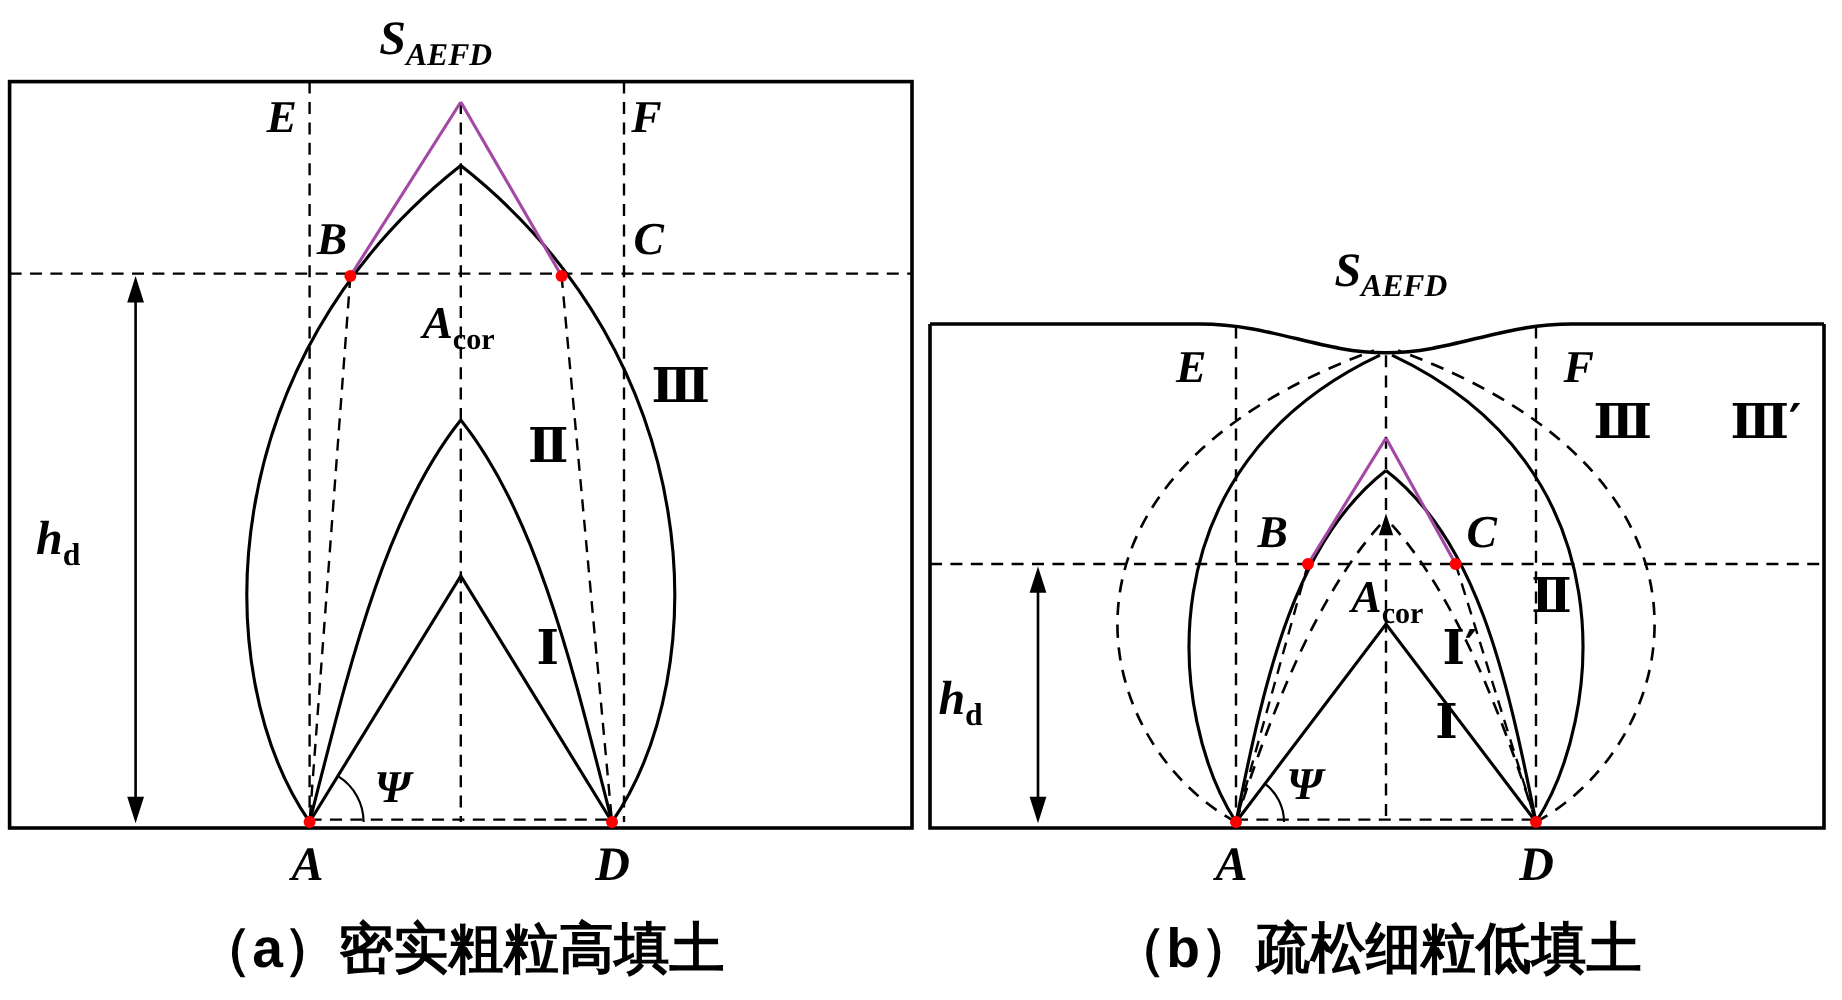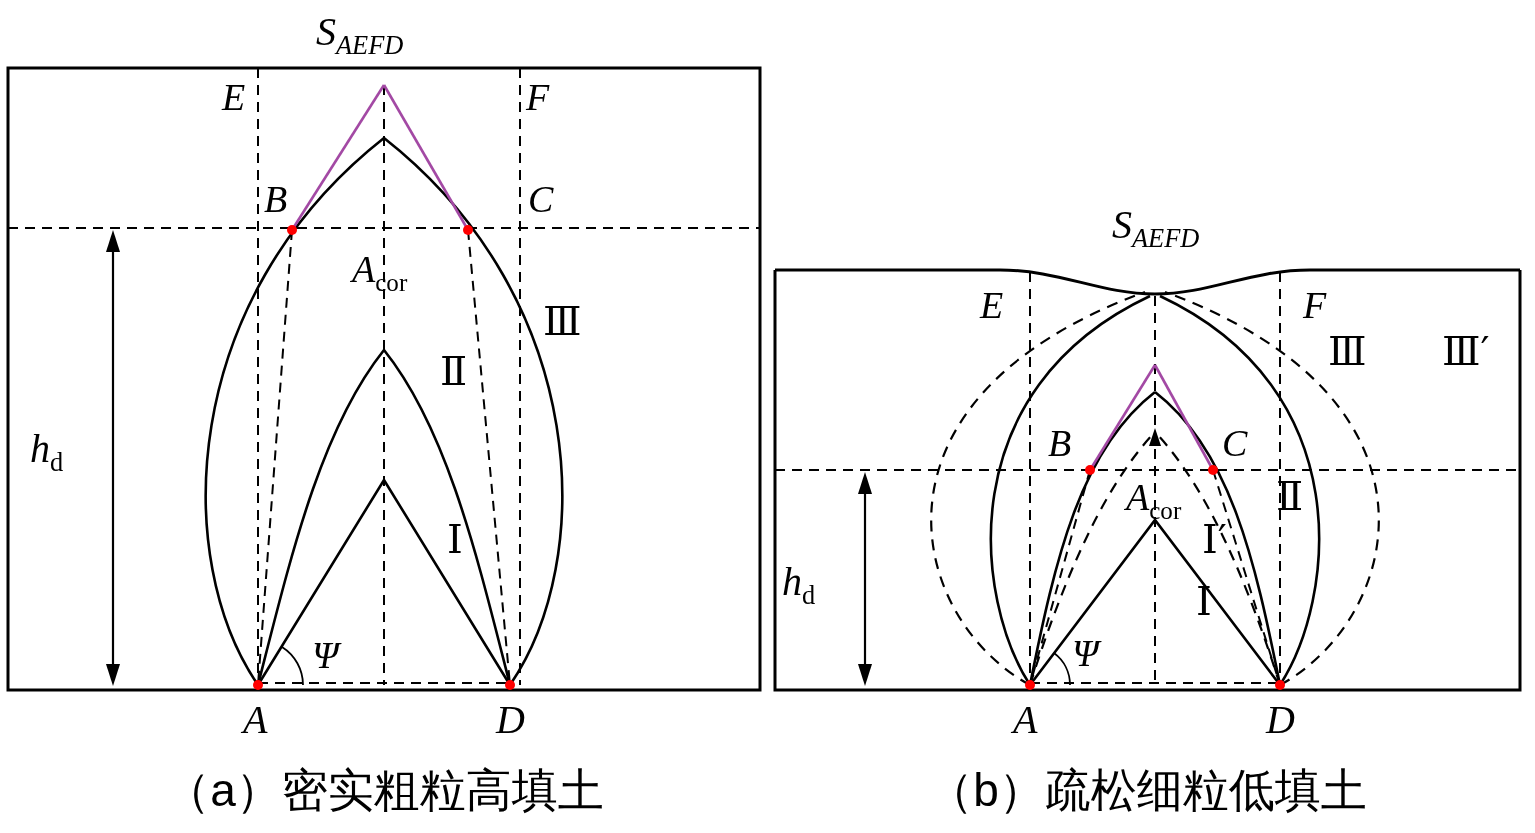--- a/index.html
+++ b/index.html
@@ -1,16 +1,16 @@
 <!DOCTYPE html>
 <html><head>
 <meta charset="utf-8">
 <style>
   html,body{margin:0;padding:0;background:#ffffff;}
-  #stage{position:relative;width:1535px;height:833px;background:#ffffff;overflow:hidden;}
+  #stage{position:relative;width:1535px;height:833px;background:#ffffff;overflow:hidden;font-weight:bold;}
   svg{display:block;}
   .solid{fill:none;stroke:#000;stroke-width:2.6;}
   .box{fill:none;stroke:#000;stroke-width:3;}
   .dash{fill:none;stroke:#000;stroke-width:2;stroke-dasharray:10 7;}
   .dashc{fill:none;stroke:#000;stroke-width:2.2;stroke-dasharray:11 8;}
   .accent{fill:none;stroke-width:2.6;}
   .dim{stroke:#000;stroke-width:2.2;}
   .arrowhead{fill:#000;stroke:none;}
   text{fill:#000;}
   .lbl{font-family:"Liberation Serif","DejaVu Serif",serif;font-style:italic;font-size:38px;}

